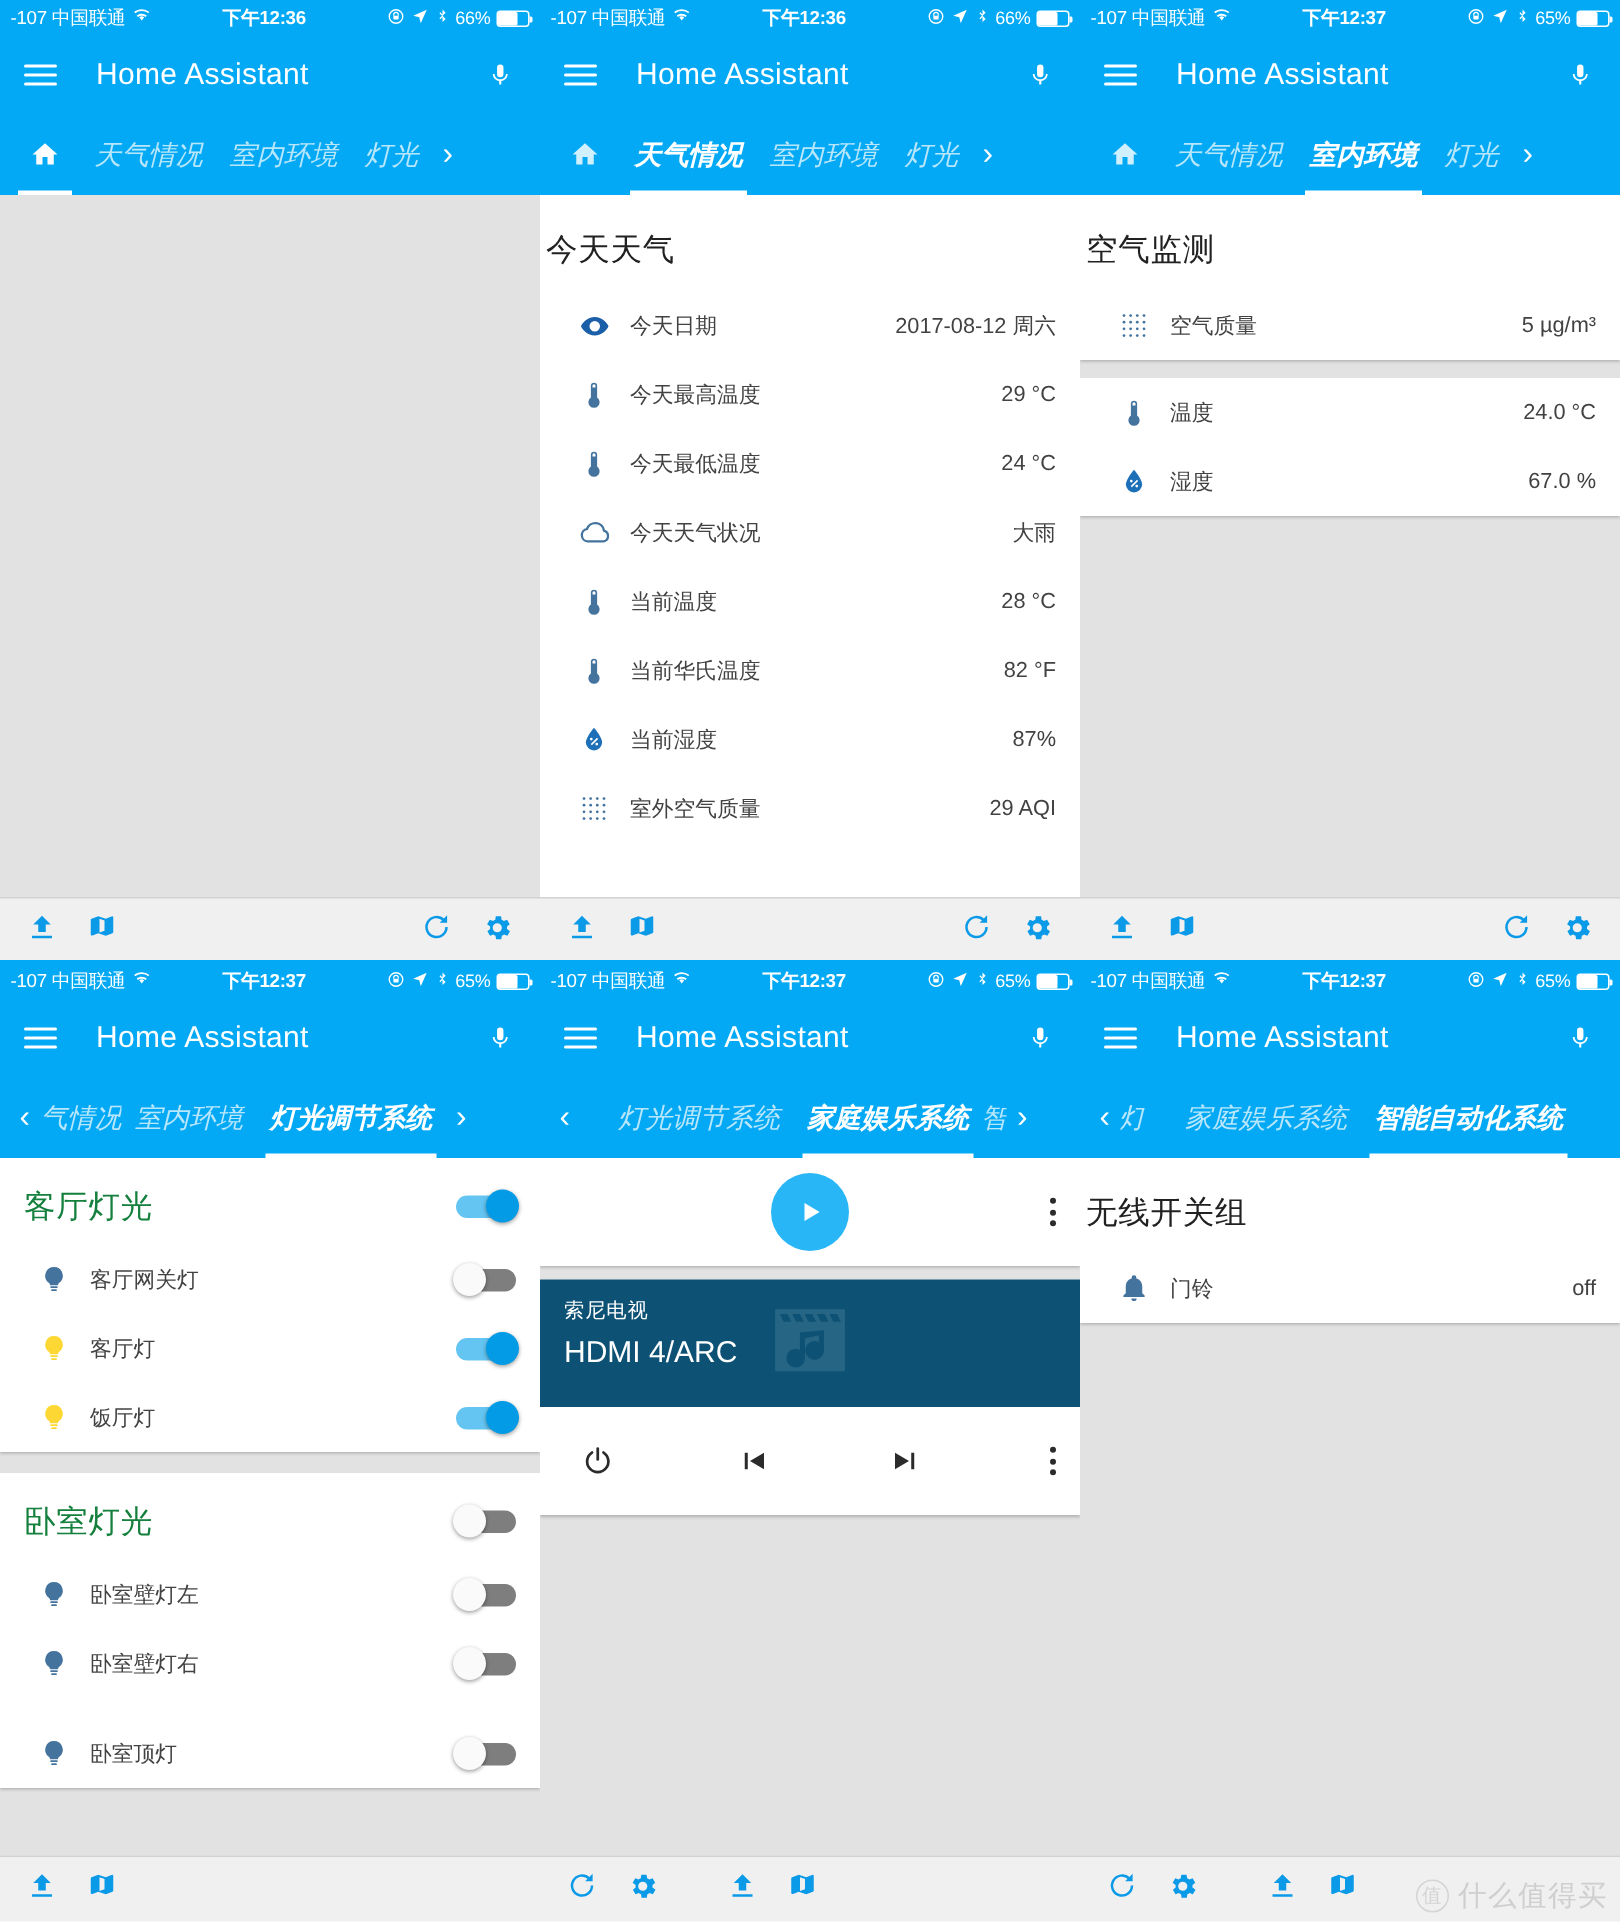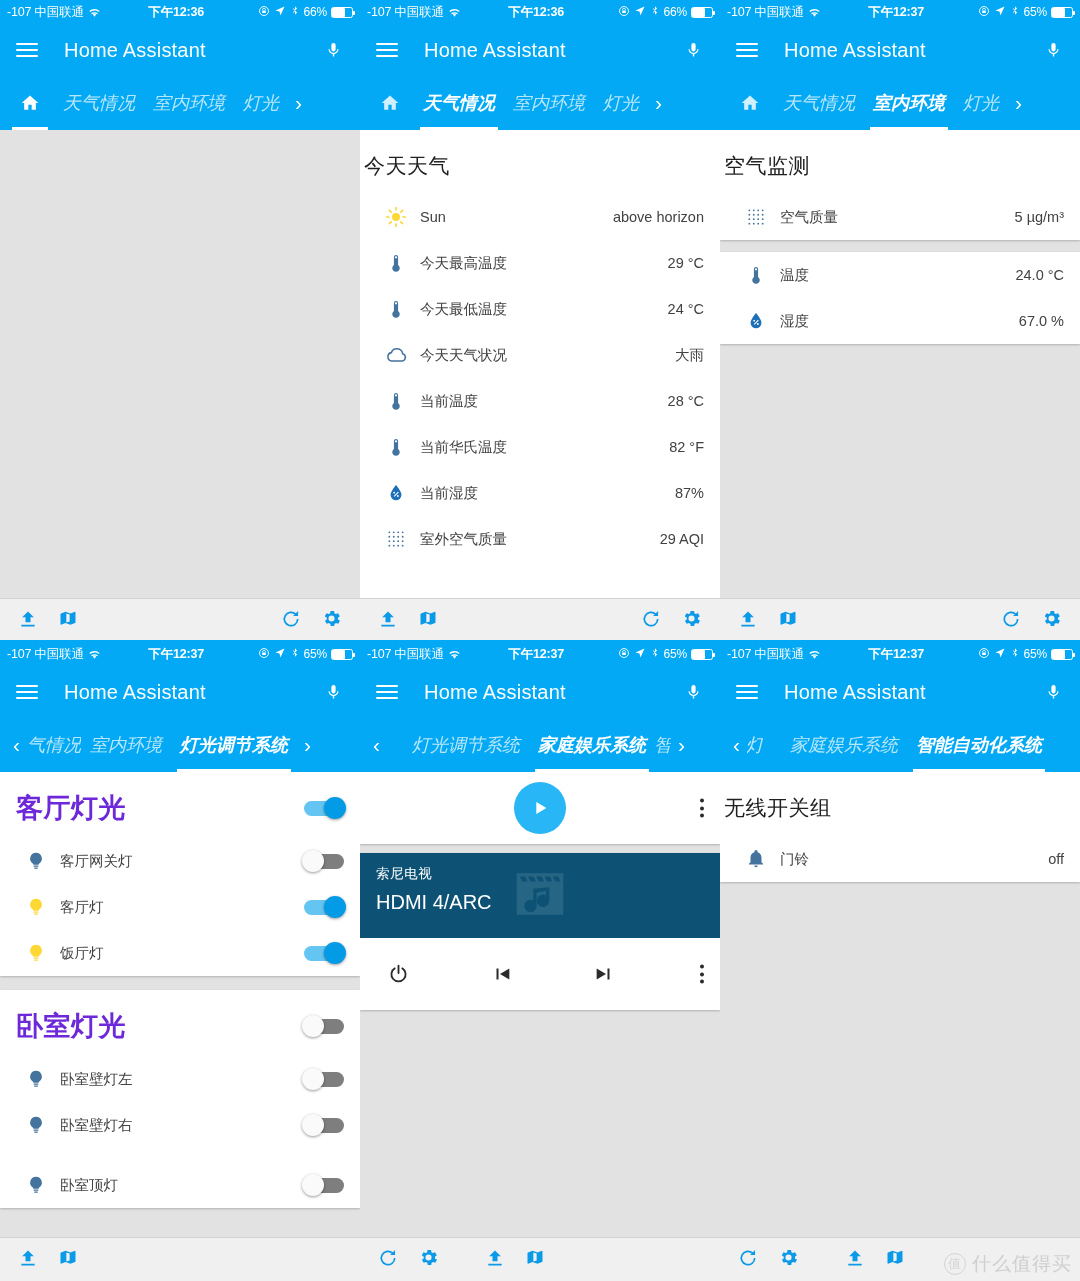--- a/index.html
+++ b/index.html
@@ -29,21 +29,21 @@
     height: 24px;
     background: #03a9f4;
     color: #ffffff;
     display: flex;
     align-items: center;
     font-size: 12.5px;
     padding: 0 7px;
     flex: 0 0 24px;
     letter-spacing: -0.2px;
   }
-  .sb-left { display: flex; align-items: flex-end; gap: 4px; white-space: nowrap; }
+  .sb-left { display: flex; align-items: flex-start; gap: 4px; white-space: nowrap; }
   .sb-center { flex: 1; text-align: center; font-weight: 600; font-size: 12.5px; padding-right:6px;}
   .sb-right { display: flex; align-items: center; gap: 4px; white-space: nowrap; }
   .sb-right .pct { font-size: 12px; }
   .wifi-ico { display:inline-block; }
   .batt {
     width: 22px; height: 11px;
     border: 1.4px solid #fff; border-radius: 2.5px;
     position: relative; display:inline-block;
   }
   .batt::after {
@@ -147,21 +147,21 @@
     white-space: nowrap;
   }
 
   
   .grouphead {
     display:flex; align-items:center;
     padding: 18px 16px 12px 16px;
   }
   .grouphead .gt {
     flex:1 1 auto;
-    font-size: 27px; color:#6d28d9; font-weight:700; letter-spacing:0.5px;
+    font-size: 21px; color:#15803d; font-weight:400; letter-spacing:0.5px;
   }
 
   
   .toggle {
     width: 40px; height: 15px; border-radius: 8px;
     position: relative; flex: 0 0 40px;
   }
   .toggle .knob {
     position:absolute; top:-4px; width:22px; height:22px; border-radius:50%;
     box-shadow: 0 1px 3px rgba(0,0,0,0.4);
@@ -380,33 +380,31 @@
       <div class="tab active">天气情况</div>
       <div class="tab">室内环境</div>
       <div class="tab">灯光</div>
       <div class="tab-arrow">›</div>
     </div>
 
     <div class="content">
       <div class="card" style="min-height:470px">
         <div class="card-title">今天天气</div>
 
-
-        <div class="row">
-          <div class="ico">
-              <svg width="22" height="22" viewBox="0 0 24 24">
-                <circle cx="12" cy="12" r="4.4" fill="#fdd835"></circle>
-                <g stroke="#fdd835" stroke-width="1.8" stroke-linecap="round">
-                  <path d="M12 1.8v2.6M12 19.6v2.6M1.8 12h2.6M19.6 12h2.6M4.8 4.8l1.9 1.9M17.3 17.3l1.9 1.9M19.2 4.8l-1.9 1.9M6.7 17.3l-1.9 1.9"></path>
-                </g>
-              </svg>
-            </div>
-          <div class="lbl">Sun</div>
-          <div class="val">above horizon</div>
-        </div>
+        <div class="row">
+          <div class="ico">
+              <svg width="21" height="21" viewBox="0 0 24 24">
+                <path fill="#1a5fa8" d="M12 5C6.5 5 2.7 9.2 1.5 12c1.2 2.8 5 7 10.5 7s9.3-4.2 10.5-7C21.3 9.2 17.5 5 12 5zm0 11a4 4 0 1 1 4-4 4 4 0 0 1-4 4z"></path>
+                <circle cx="12" cy="12" r="2" fill="#fff"></circle>
+              </svg>
+            </div>
+          <div class="lbl">今天日期</div>
+          <div class="val">2017-08-12 周六</div>
+        </div>
+
 
         <div class="row">
           <div class="ico">
               <svg width="20" height="22" viewBox="0 0 24 24">
                 <path fill="#44739e" d="M14.5 14.4V5a2.5 2.5 0 0 0-5 0v9.4a4.5 4.5 0 1 0 5 0zM12 3.8A1.2 1.2 0 0 1 13.2 5v1.4h-2.4V5A1.2 1.2 0 0 1 12 3.8z"></path>
               </svg>
             </div>
           <div class="lbl">今天最高温度</div>
           <div class="val">29 °C</div>
         </div>

